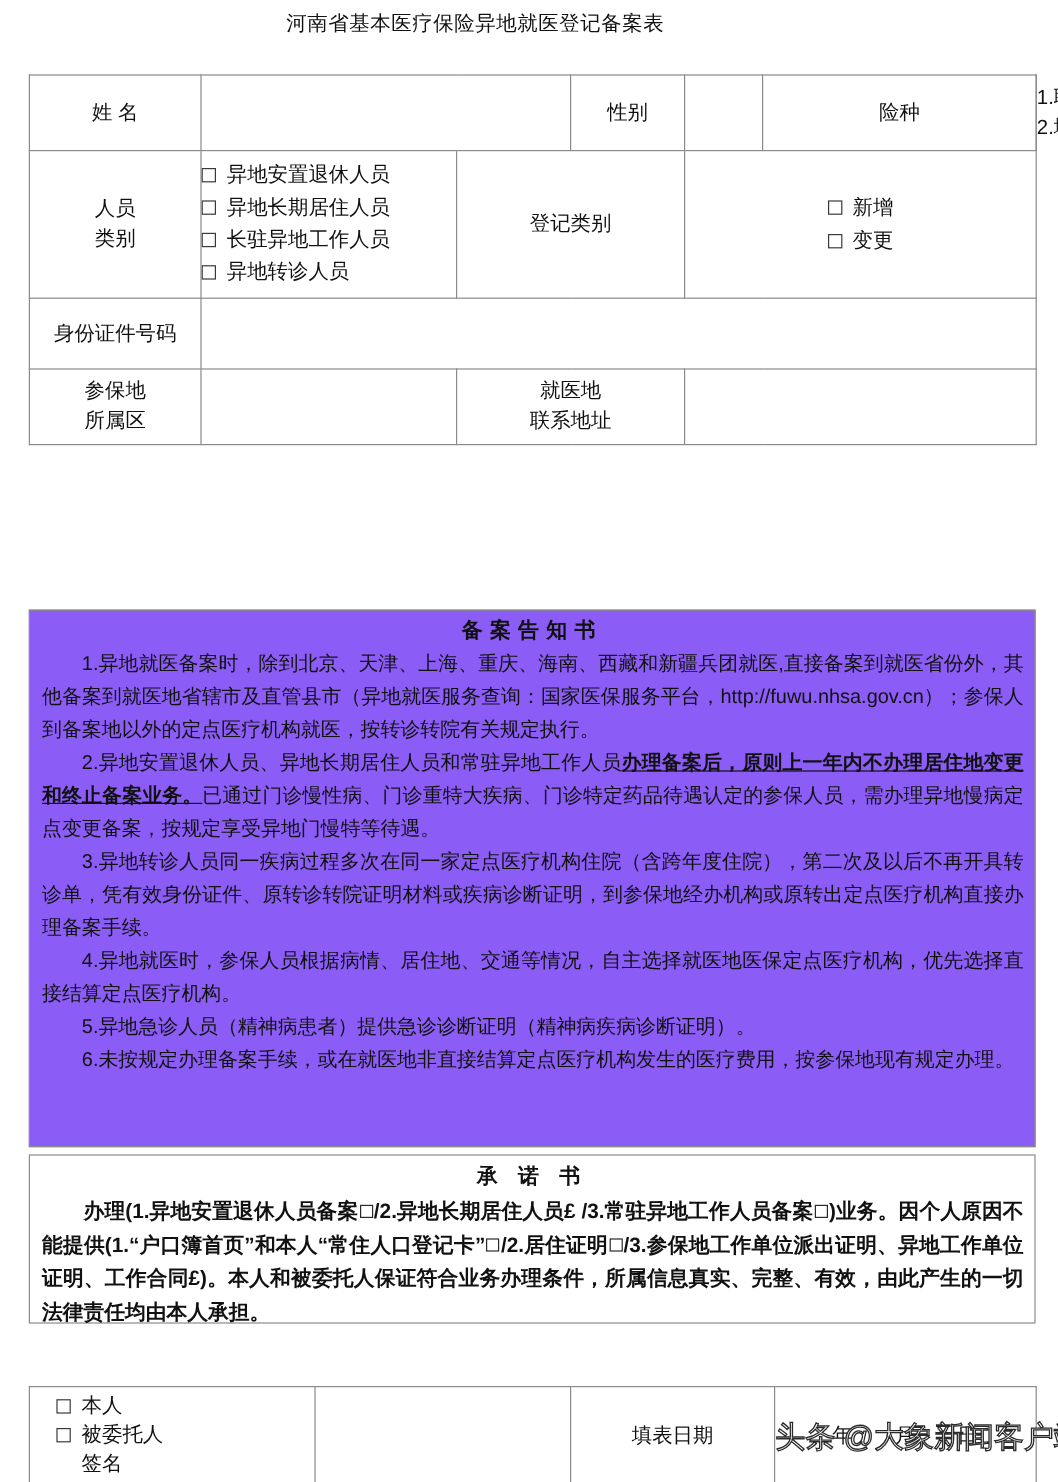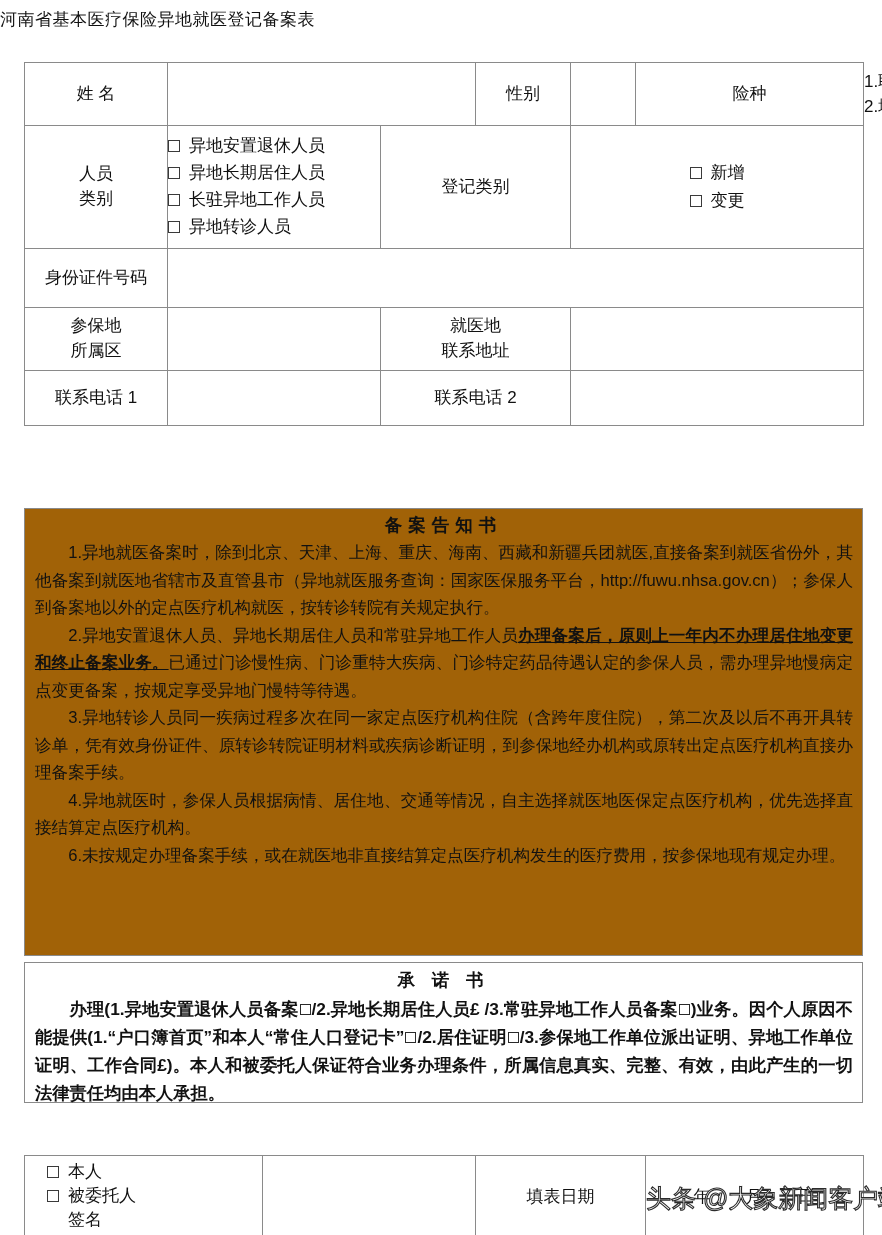--- a/index.html
+++ b/index.html
@@ -22,20 +22,21 @@
     width: 882px;
     height: 1235px;
   }
 
   
   .doc-title {
     position: absolute;
     left: 0;
     top: 8px;
     width: 792px;
+    text-align: center;
     font-size: 17px;
     letter-spacing: 0.5px;
     color: #111;
   }
 
   
   .form-table {
     position: absolute;
     left: 24px;
     top: 62px;
@@ -101,21 +102,21 @@
 
   
   .notice-box {
     position: absolute;
     left: 24px;
     top: 508px;
     width: 839px;
     height: 448px;
     border: 1px solid #8a8a8a;
     box-sizing: border-box;
-    background: #a16207;
+    background: #8b5cf6;
   }
   .notice-title {
     text-align: center;
     font-size: 17.5px;
     font-weight: bold;
     letter-spacing: 6px;
     padding: 4px 0 2px 0;
     color: #111;
   }
   .notice-body {
@@ -298,37 +299,32 @@
         <div>所属区</div>
       </td>
       <td class="cell-blank"></td>
       <td class="cell-label" colspan="2">
         <div>就医地</div>
         <div>联系地址</div>
       </td>
       <td class="cell-blank" colspan="2"></td>
     </tr>
 
-    <tr>
-      <td class="cell-label h-tel">联系电话 1</td>
-      <td class="cell-blank"></td>
-      <td class="cell-label" colspan="2">联系电话 2</td>
-      <td class="cell-blank" colspan="2"></td>
-    </tr>
 
   </tbody>
     </table>
 
   <div class="notice-box">
     <div class="notice-title">备案告知书</div>
     <div class="notice-body">
       <p>1.异地就医备案时，除到北京、天津、上海、重庆、海南、西藏和新疆兵团就医,直接备案到就医省份外，其他备案到就医地省辖市及直管县市（异地就医服务查询：国家医保服务平台，http://fuwu.nhsa.gov.cn）；参保人到备案地以外的定点医疗机构就医，按转诊转院有关规定执行。</p>
       <p><span>2.异地安置退休人员、异地长期居住人员和常驻异地工作人员</span><span class="bold-ul">办理备案后，原则上一年内不办理居住地变更和终止备案业务。</span><span>已通过门诊慢性病、门诊重特大疾病、门诊特定药品待遇认定的参保人员，需办理异地慢病定点变更备案，按规定享受异地门慢特等待遇。</span></p>
       <p>3.异地转诊人员同一疾病过程多次在同一家定点医疗机构住院（含跨年度住院），第二次及以后不再开具转诊单，凭有效身份证件、原转诊转院证明材料或疾病诊断证明，到参保地经办机构或原转出定点医疗机构直接办理备案手续。</p>
       <p>4.异地就医时，参保人员根据病情、居住地、交通等情况，自主选择就医地医保定点医疗机构，优先选择直接结算定点医疗机构。</p>
+      <p>5.异地急诊人员（精神病患者）提供急诊诊断证明（精神病疾病诊断证明）。</p>
       <p>6.未按规定办理备案手续，或在就医地非直接结算定点医疗机构发生的医疗费用，按参保地现有规定办理。</p>
     </div>
   </div>
 
   <div class="promise-box">
     <div class="promise-title"><span>承 诺 书</span></div>
     <div class="promise-body"><span>办理(1.异地安置退休人员备案</span><span class="chk-inline"></span><span>/2.异地长期居住人员£ /3.常驻异地工作人员备案</span><span class="chk-inline"></span><span>)业务。因个人原因不能提供(1.“户口簿首页”和本人“常住人口登记卡”</span><span class="chk-inline"></span><span>/2.居住证明</span><span class="chk-inline"></span><span>/3.参保地工作单位派出证明、异地工作单位证明、工作合同£)。本人和被委托人保证符合业务办理条件，所属信息真实、完整、有效，由此产生的一切法律责任均由本人承担。</span></div>
   </div>
 
   <table class="sign-table">

